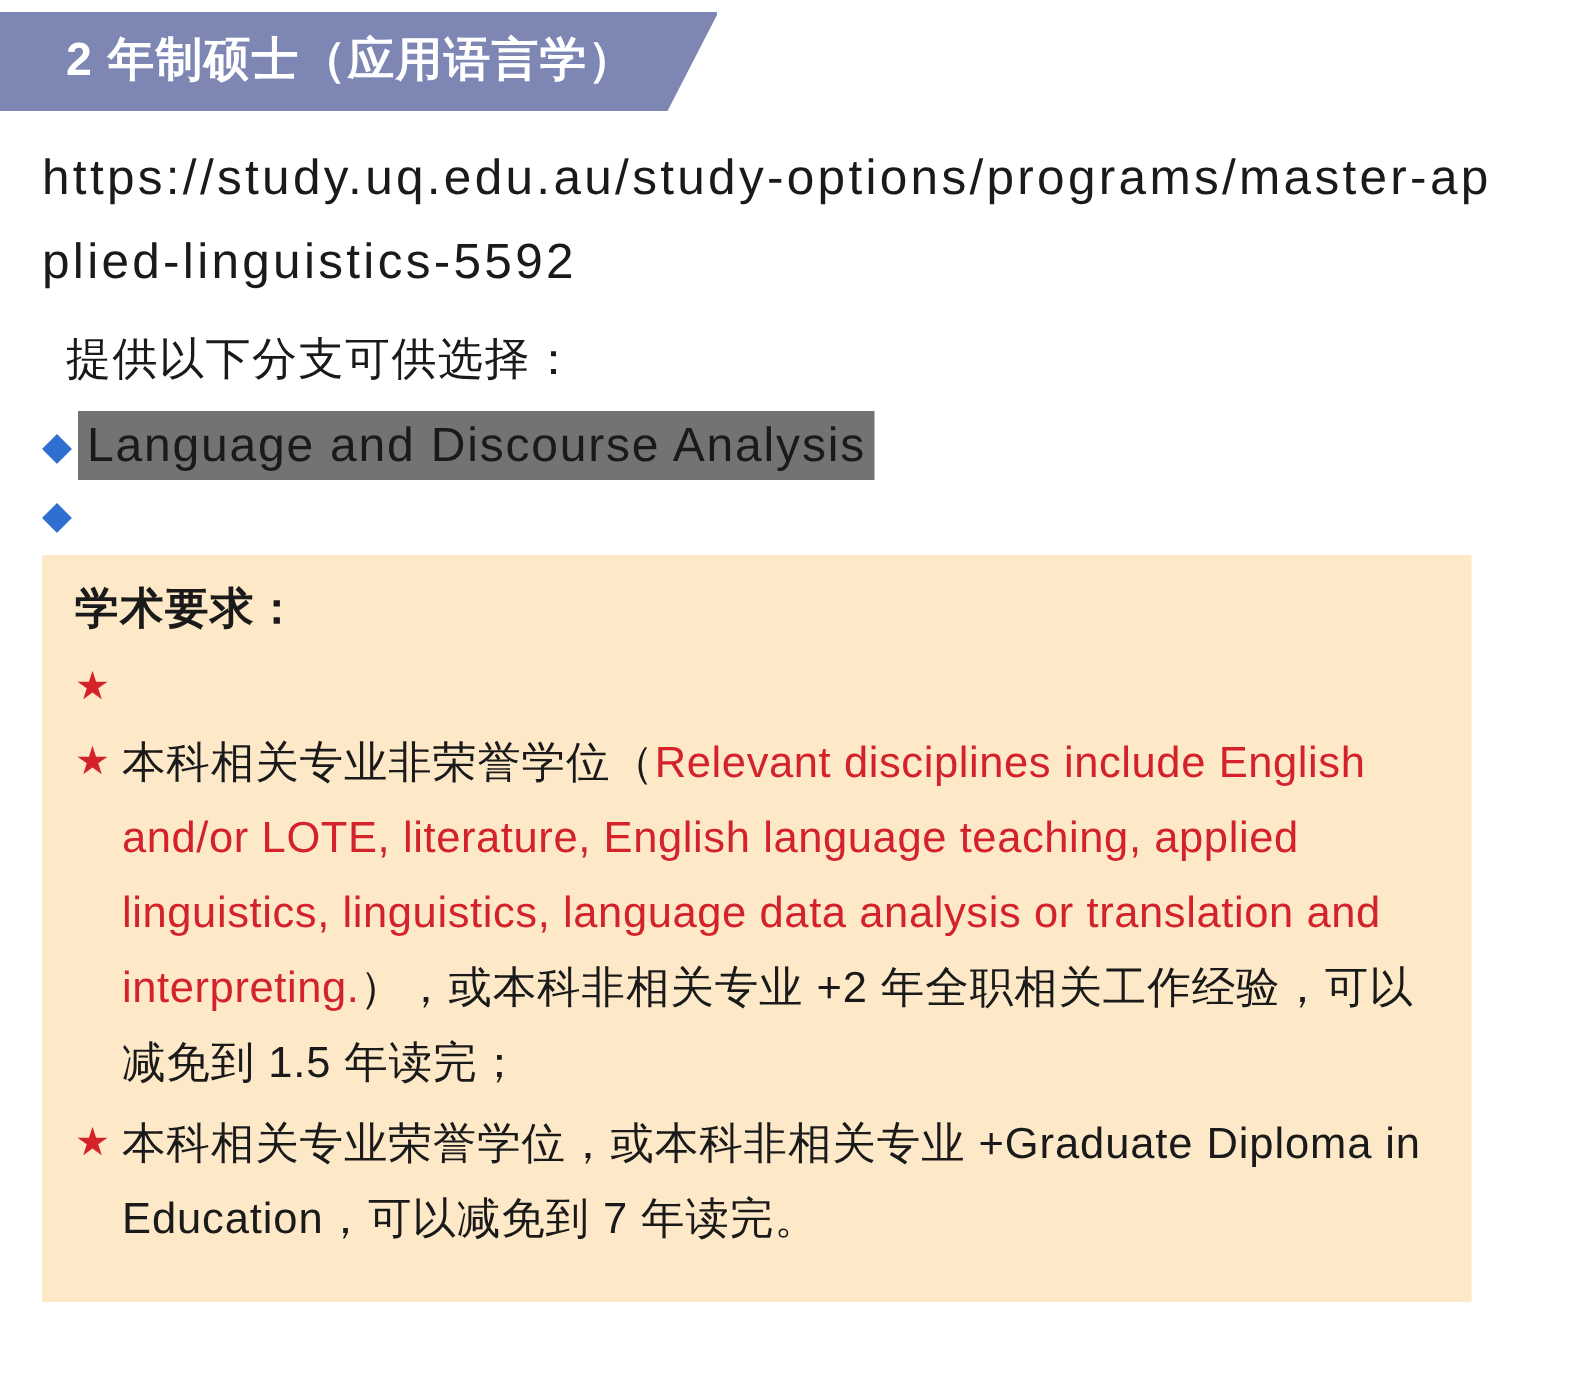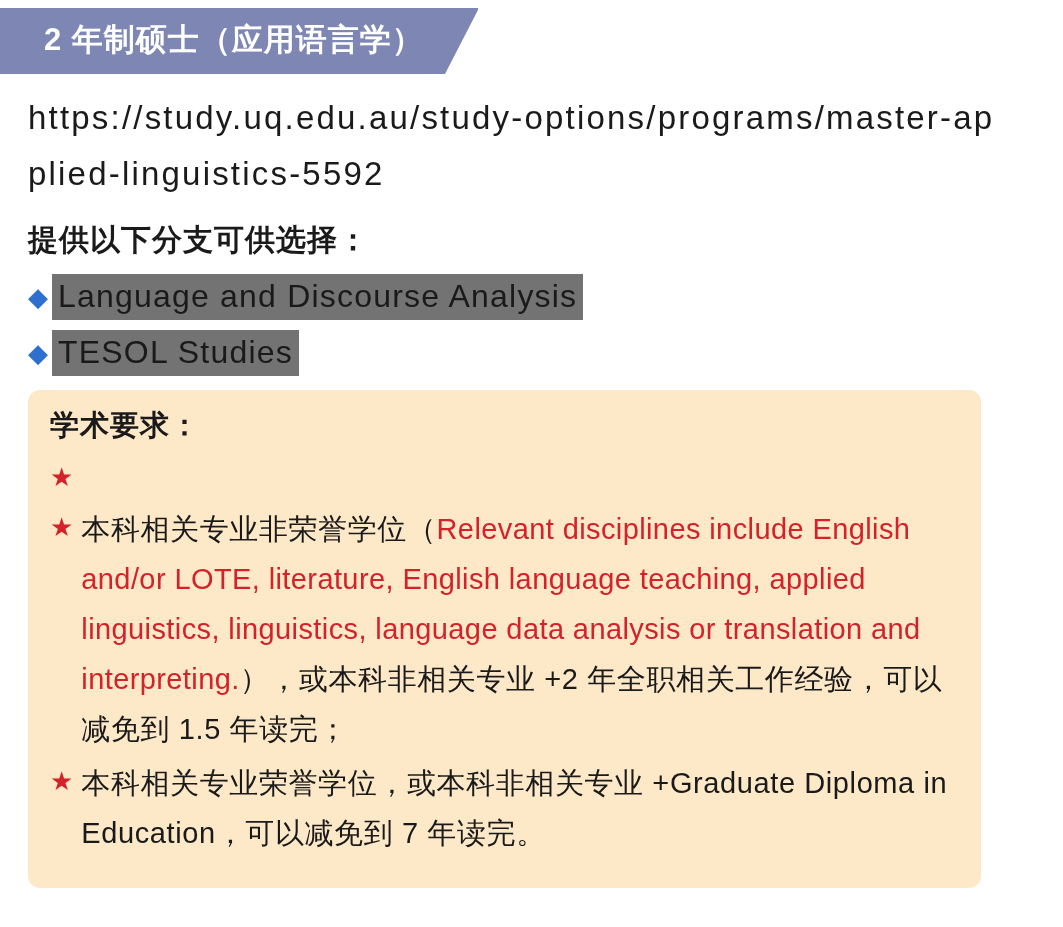--- a/index.html
+++ b/index.html
@@ -56,25 +56,26 @@
     font-size: 33px;
     letter-spacing: 2.2px;
     line-height: 56px;
     color: #1a1a1a;
     margin-top: 16px;
     word-break: break-all;
   }
 
   .subheading {
     font-size: 30px;
-    font-weight: bold;
+    font-weight: normal;
     letter-spacing: 1px;
     line-height: 48px;
     margin-top: 14px;
     color: #1a1a1a;
+    margin-left: 16px;
   }
 
   .branch-list {
     margin-top: 10px;
   }
   .branch-item {
     display: flex;
     align-items: center;
     margin-bottom: 10px;
   }
@@ -94,21 +95,20 @@
     color: #1a1a1a;
   }
 
   
   .req-box {
     margin-top: 14px;
     background: #fde8c8;
     padding: 16px 22px 26px 22px;
     box-sizing: border-box;
     width: 953px;
-    border-radius: 12px;
   }
   .req-title {
     font-size: 29px;
     font-weight: bold;
     letter-spacing: 1px;
     color: #1a1a1a;
     margin-bottom: 8px;
   }
   .req-item {
     display: flex;
@@ -150,21 +150,20 @@
 
     <div class="branch-list">
 
       <div class="branch-item">
         <span class="diamond-icon">◆</span>
         <span class="branch-label">Language and Discourse Analysis</span>
       </div>
 
       <div class="branch-item">
         <span class="diamond-icon">◆</span>
-        <span class="branch-label">TESOL Studies</span>
       </div>
 
     </div>
 
     <div class="req-box">
 
       <div class="req-title">学术要求：</div>
 
       <div class="req-item">
         <span class="star-icon">★</span>

